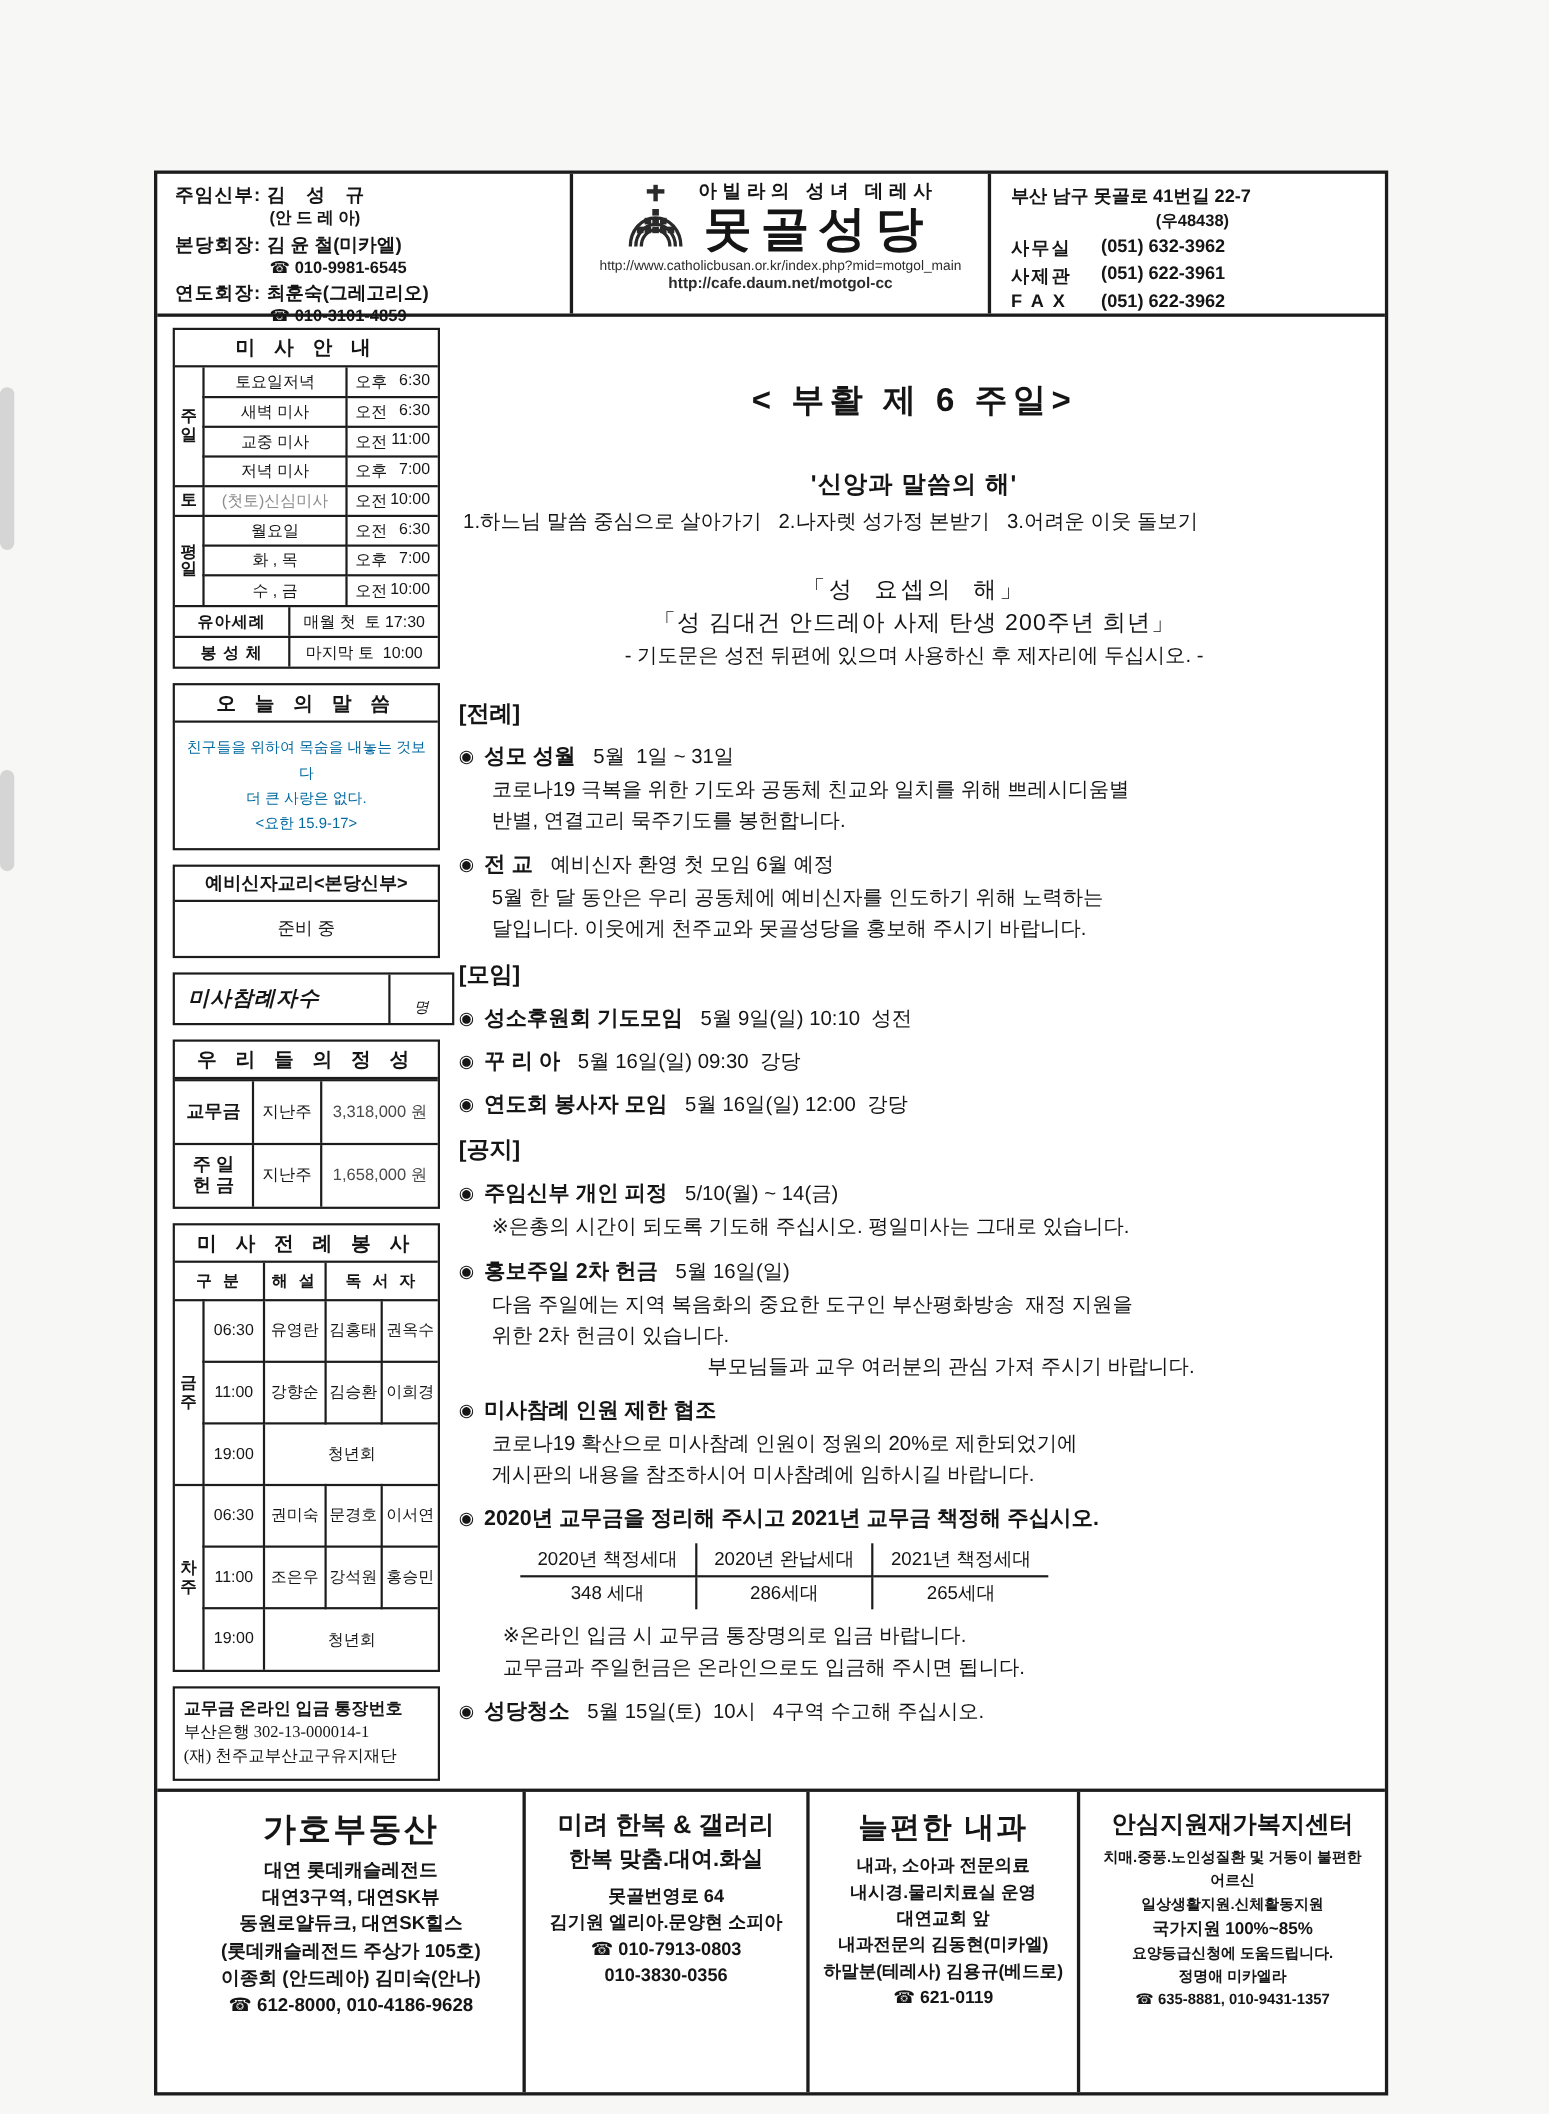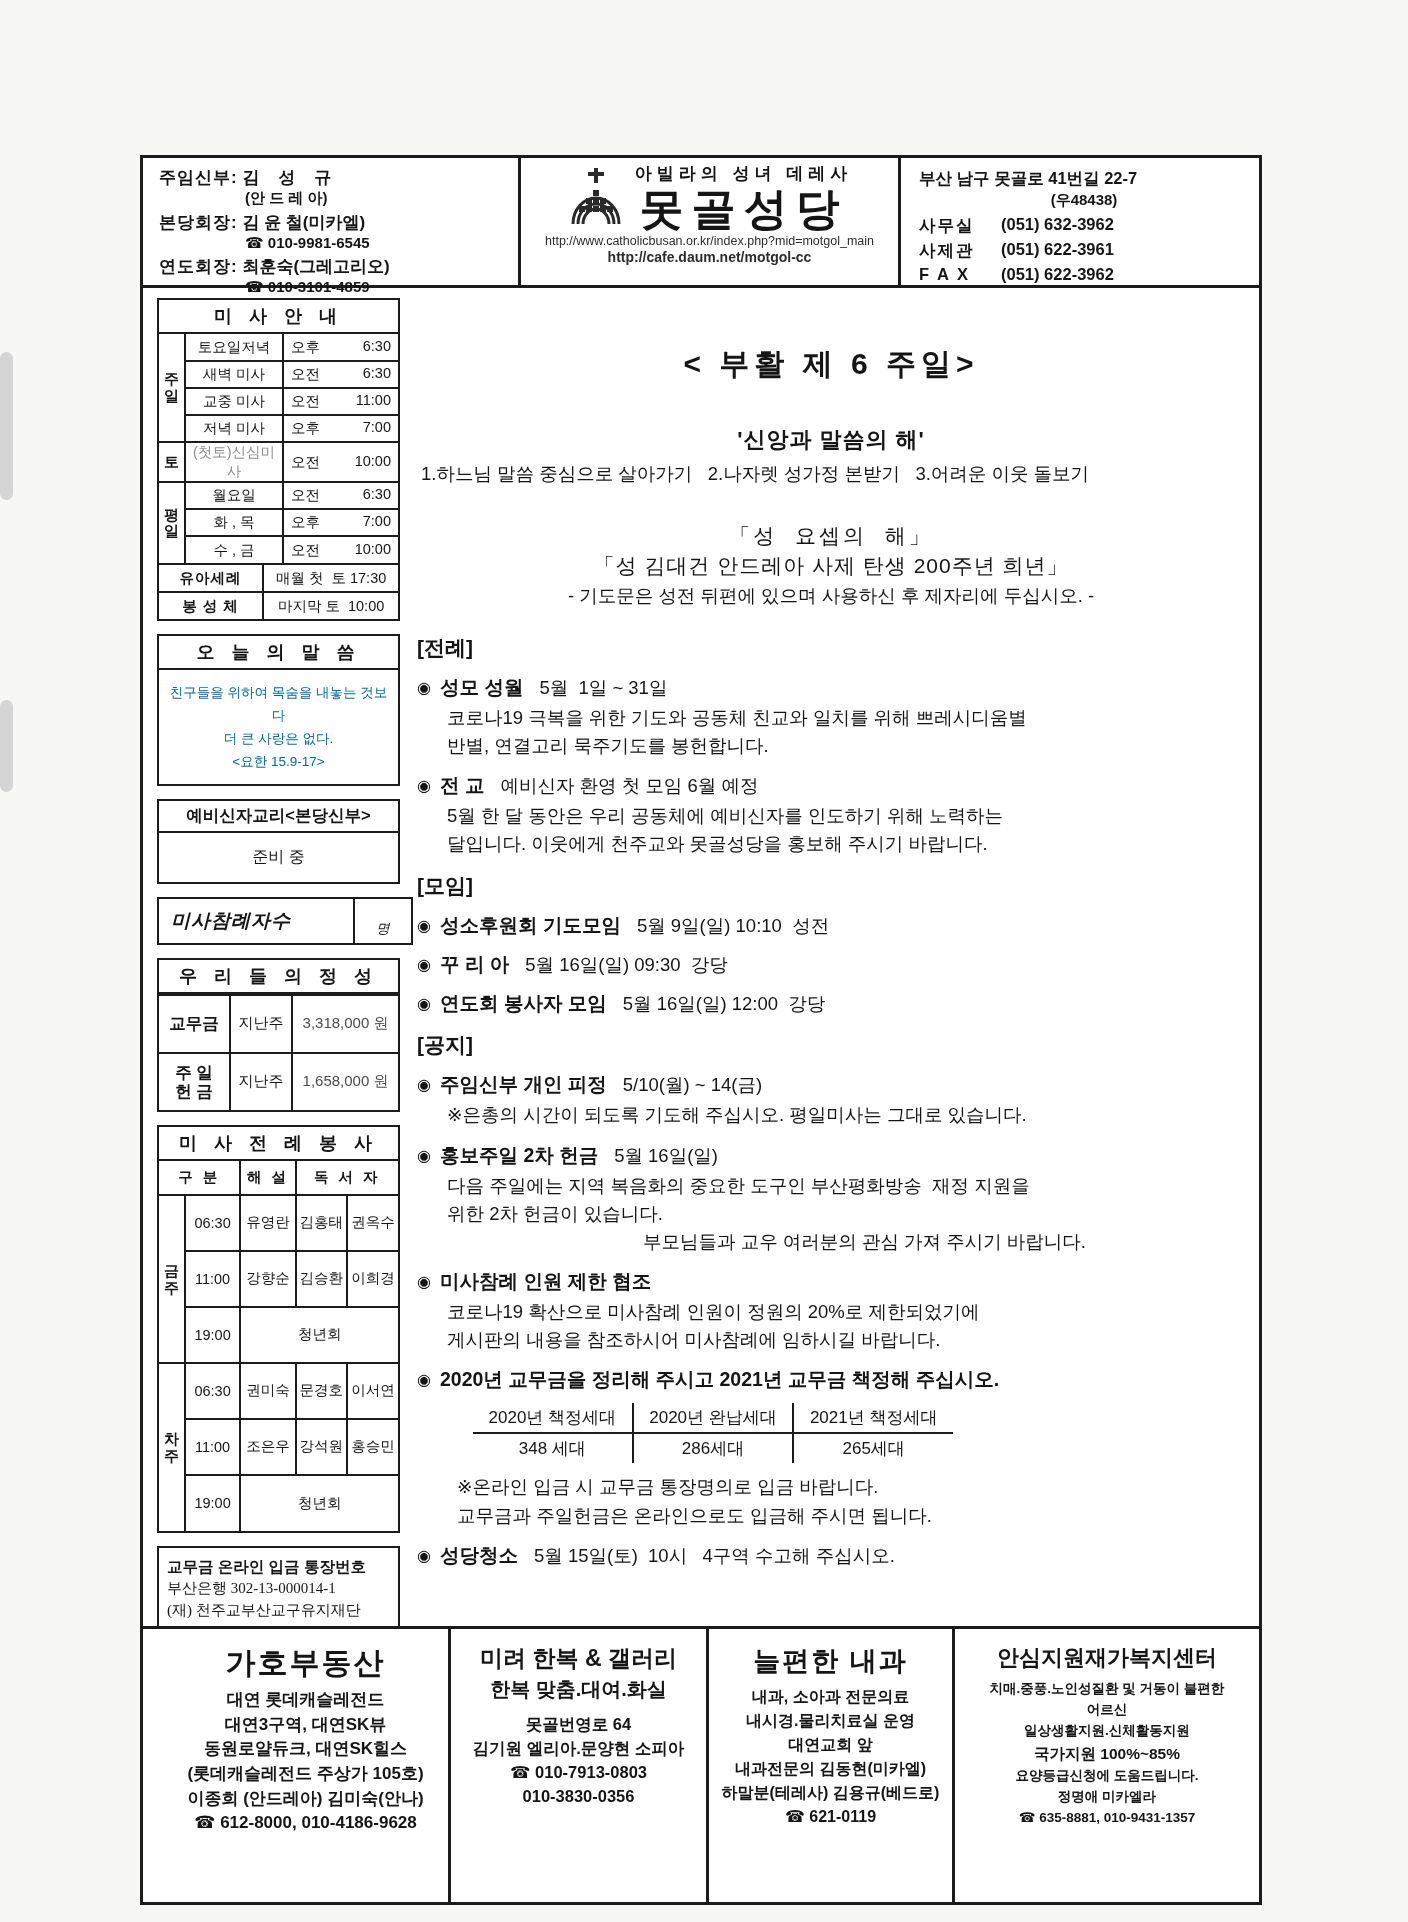--- a/index.html
+++ b/index.html
@@ -52,21 +52,21 @@
   .sbox-title { text-align: center; font-weight: bold; font-size: 18px; letter-spacing: 6px;
                 border-bottom: 2px solid #1c1c1c; padding: 4px 0; }
 
   table { border-collapse: collapse; border-style: hidden; width: 100%; }
   td { border: 2px solid #1c1c1c; }
 
   
   .mtable td { font-size: 14.5px; height: 27px; text-align: center; }
   .mtable .grp { width: 26px; font-weight: bold; font-size: 15px; line-height: 1.1; }
   .mtable .grp span { display: block; }
-  .mtable .mname { width: 98px; }
+  .mtable .mname { width: 130px; }
   .mtable .mname.light { color: #8d8d8d; }
   .mtable .mtime { padding: 0 7px; }
   .mtable .mtime .cellflex { display: flex; justify-content: space-between; }
   .extra { display: flex; border-top: 2px solid #1c1c1c; height: 28px; align-items: center; font-size: 14.5px; }
   .exlabel { width: 44%; border-right: 2px solid #1c1c1c; font-weight: bold; text-align: center;
              height: 100%; display: flex; align-items: center; justify-content: center; letter-spacing: 1px; }
   .exval { flex: 1; text-align: center; }
 
   
   .word-body { padding: 12px 6px 10px; text-align: center; font-size: 13.5px; color: #0369a1; line-height: 1.7; }
@@ -118,21 +118,21 @@
   .m-body { font-size: 18.5px; line-height: 1.52; padding-left: 30px; }
   .indent-wide { padding-left: 226px; }
   .ktable { width: 480px; margin: 10px 0 10px 56px; }
   .ktable td { font-size: 17px; text-align: center; padding: 3px 10px; height: 30px; }
   .m-after { padding-left: 40px; font-size: 18.5px; line-height: 1.55; }
 
   
   .ads { display: flex; border-top: 3px solid #1c1c1c; height: 276px; flex: none; }
   .ad { padding: 14px 6px 8px; text-align: center; border-right: 3px solid #1c1c1c; overflow: hidden; }
   .ad:last-child { border-right: none; }
-  .ad1 { width: 308px; padding-left: 26px; }
+  .ad1 { width: 335px; padding-left: 26px; }
   .ad2 { width: 258px; }
   .ad3 { width: 246px; }
   .ad4 { flex: 1; }
   .ad-line { line-height: 1.45; }
   .ad1 .ad-title { font-size: 30px; font-weight: 900; letter-spacing: 2px; margin-bottom: 4px; }
   .ad1 .ad-line { font-size: 17px; font-weight: 800; }
   .ad2 .ad-title { font-size: 23px; font-weight: 800; margin-bottom: 2px; }
   .ad2 .ad-sub { font-size: 20px; font-weight: 800; margin-bottom: 10px; }
   .ad2 .ad-line { font-size: 16.5px; font-weight: 600; }
   .ad3 .ad-title { font-size: 27px; font-weight: 900; letter-spacing: 2px; margin-bottom: 6px; }

